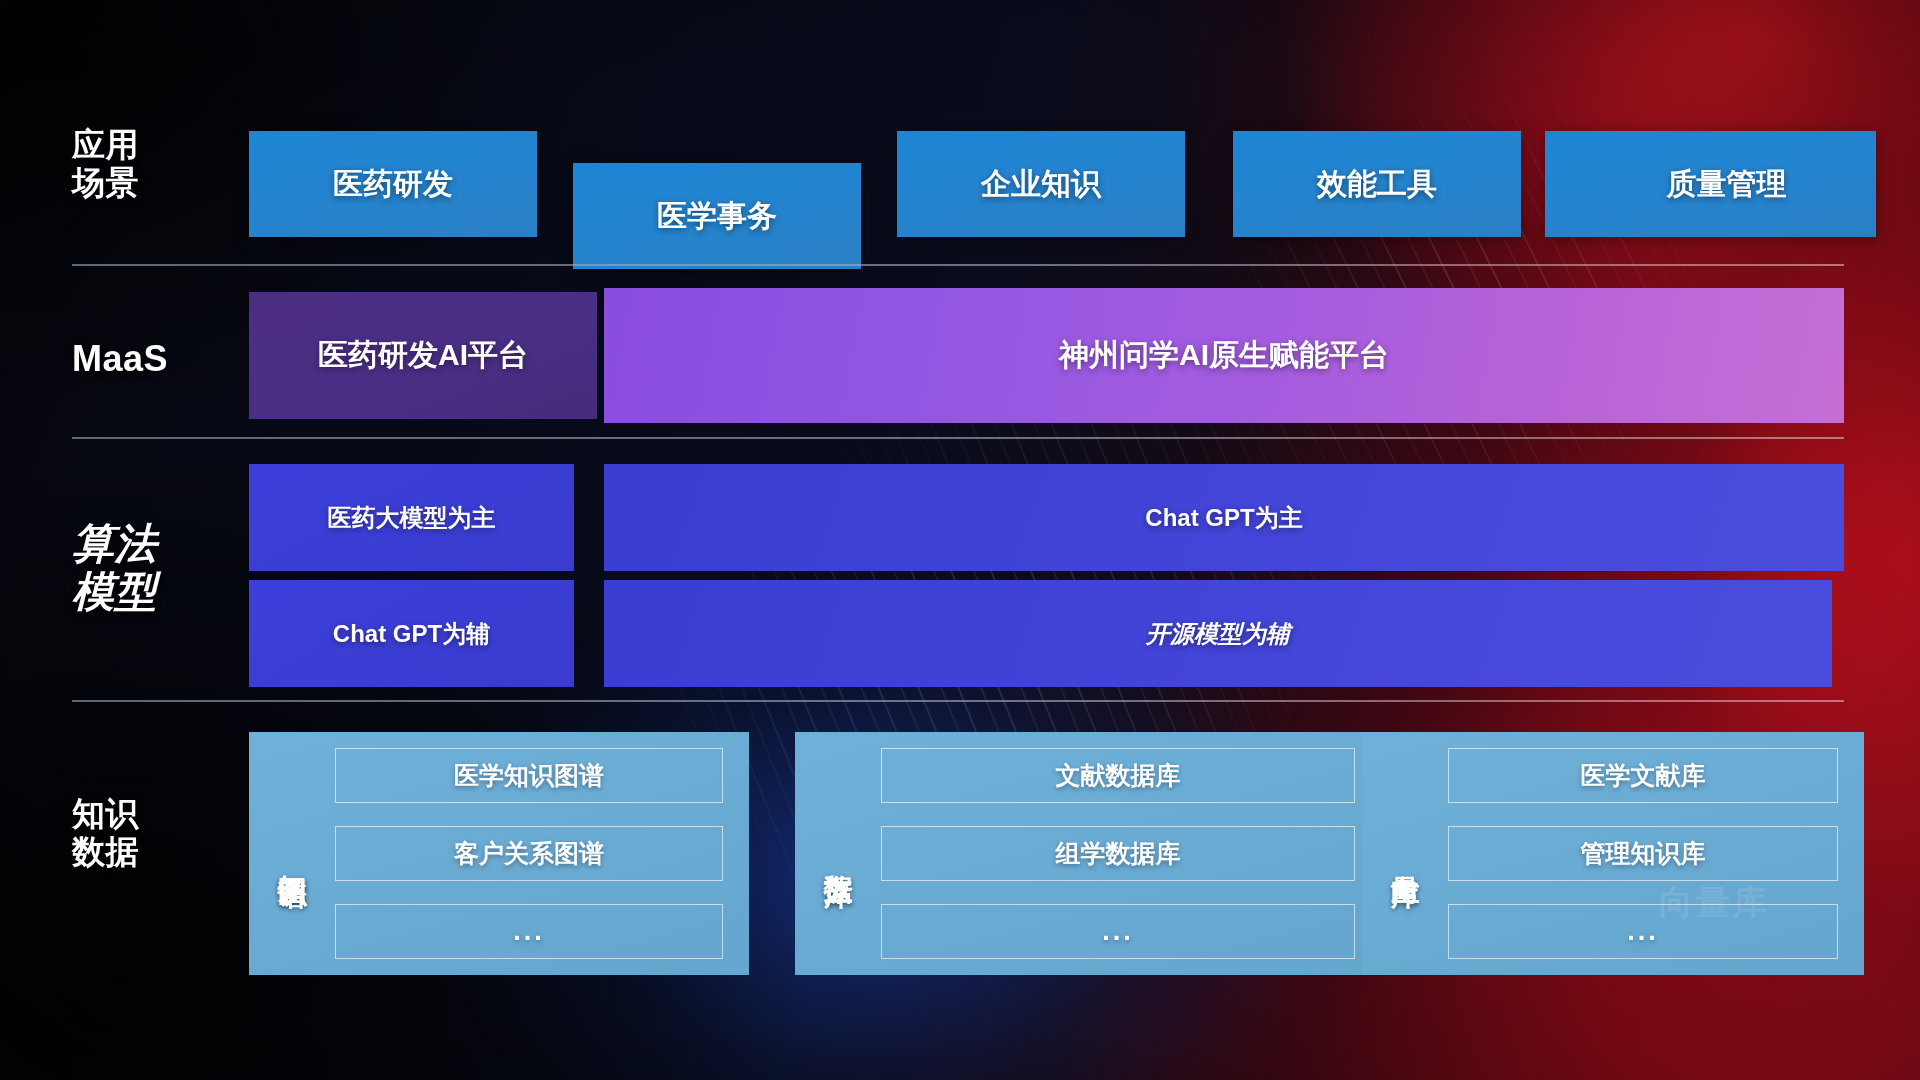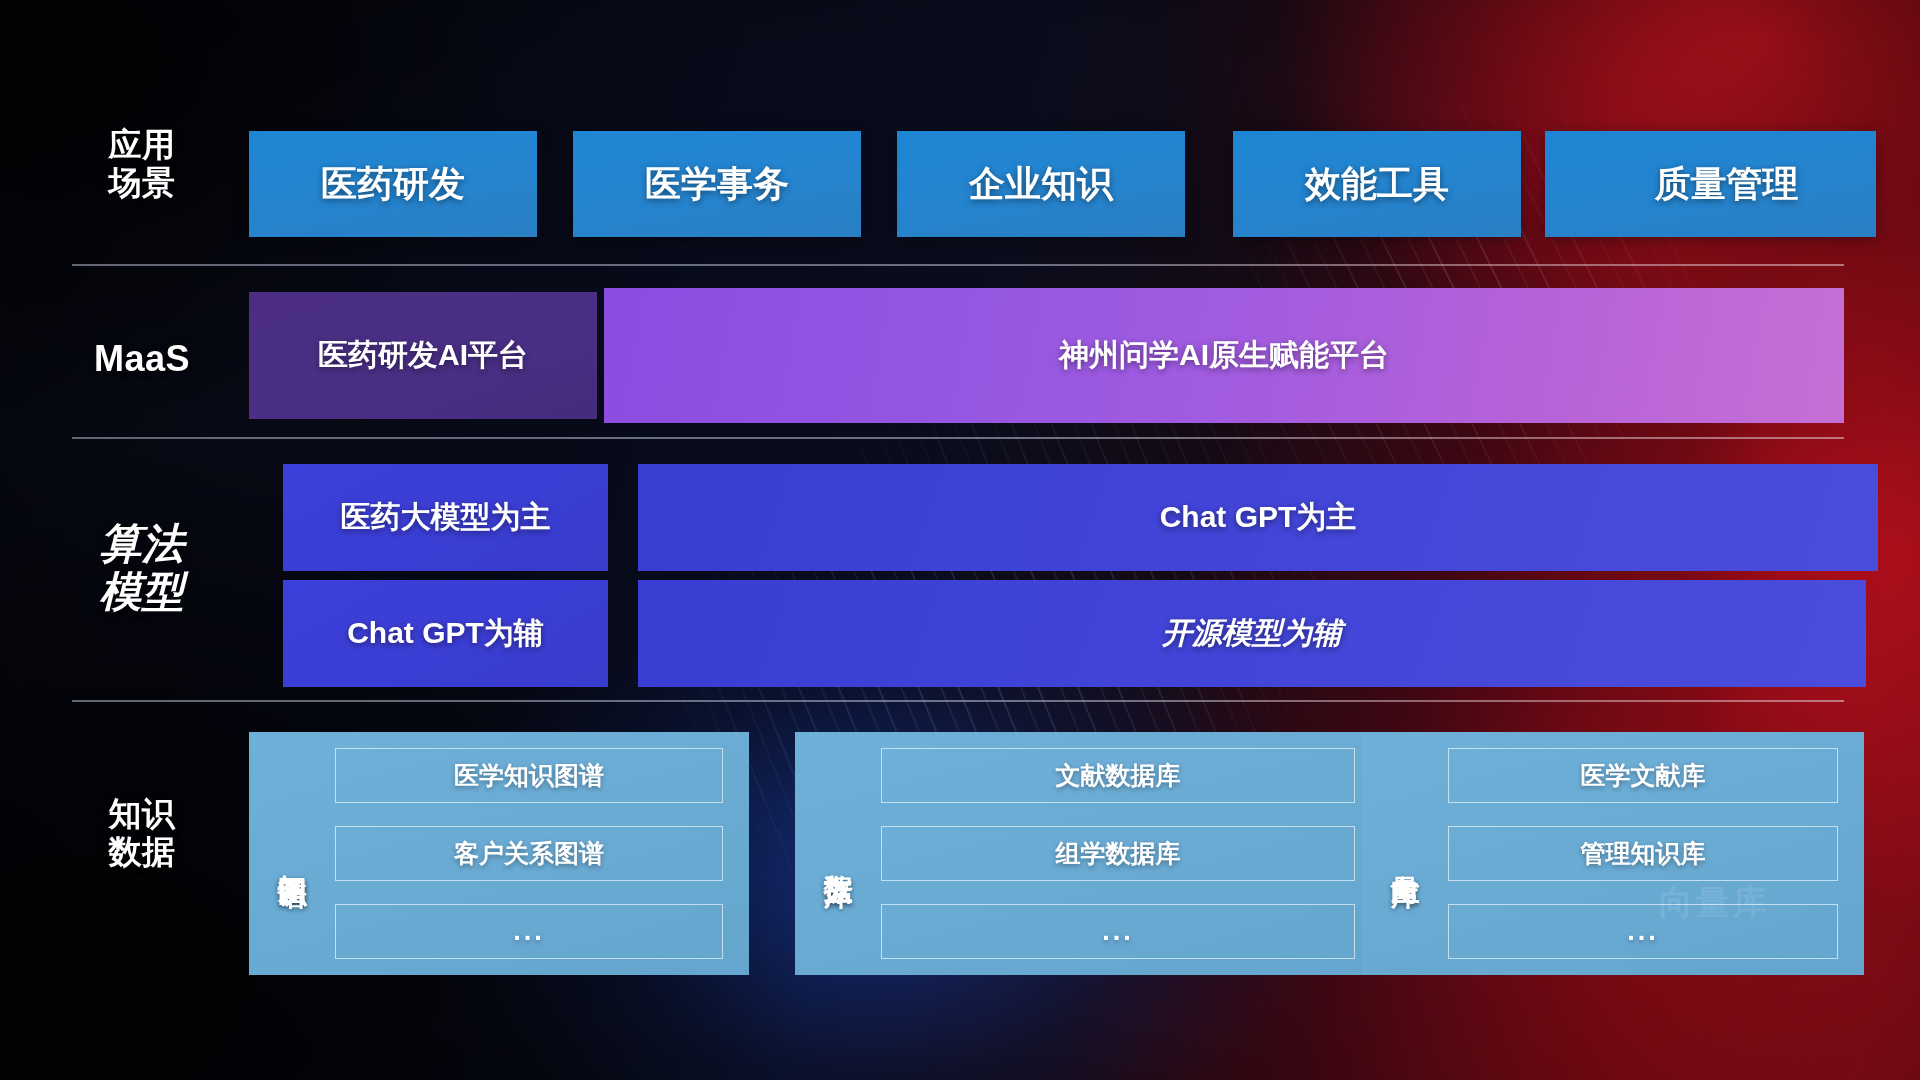--- a/index.html
+++ b/index.html
@@ -39,47 +39,47 @@
   .streaks2{position:absolute;left:1150px;top:40px;width:620px;height:560px;
       transform:rotate(-26deg);transform-origin:50% 50%;
       background:repeating-linear-gradient(90deg,
         rgba(255,190,200,0) 0px, rgba(255,190,200,0) 16px,
         rgba(255,205,215,.30) 17px, rgba(255,205,215,0) 19px,
         rgba(255,190,200,0) 40px, rgba(255,225,230,.16) 41px,
         rgba(255,190,200,0) 43px);
       -webkit-mask-image:radial-gradient(ellipse 330px 280px at 50% 50%, #000 0%, rgba(0,0,0,0) 82%);
       mask-image:radial-gradient(ellipse 330px 280px at 50% 50%, #000 0%, rgba(0,0,0,0) 82%);
       opacity:.7;}
-  .rowlabel{position:absolute;color:#fff;font-weight:bold;text-align:center;
+  .rowlabel{position:absolute;color:#fff;font-weight:bold;
             line-height:1.14;letter-spacing:.5px;
             text-shadow:0 2px 7px rgba(0,0,0,.75);}
   .divider{position:absolute;left:72px;width:1772px;height:2px;
            background:linear-gradient(90deg,#9aa0b4 0%,#a8aec2 55%,#c8a0a8 80%,#d8b8bc 100%);
            opacity:.62;}
 
   .cell{display:flex;align-items:center;justify-content:center;
         color:#fff;font-weight:bold;text-align:center;
         text-shadow:0 2px 6px rgba(0,0,0,.45);}
 
   
   .t1{position:absolute;top:131px;height:106px;
       background:linear-gradient(170deg,#1d86d4 0%,#2484cf 48%,#2a7fc4 100%);
-      font-size:36px;box-shadow:0 3px 14px rgba(0,0,0,.35);}
+      font-size:30px;box-shadow:0 3px 14px rgba(0,0,0,.35);}
 
   
   .t2a{position:absolute;left:249px;top:292px;width:348px;height:127px;
        background:linear-gradient(160deg,#4b2e82 0%,#4a2f86 55%,#452b7c 100%);
        font-size:30px;}
   .t2b{position:absolute;left:604px;top:288px;width:1240px;height:135px;
        background:linear-gradient(100deg,#8b4ce0 0%,#9356e2 26%,#a35ce0 52%,#b562d8 74%,#c56fd6 100%);
        font-size:30px;}
 
   
-  .t3{position:absolute;height:107px;font-size:30px;
-      background:linear-gradient(150deg,#3c3fd9 0%,#3b3ed4 55%,#383bcb 100%);margin-left:34px;}
+  .t3{position:absolute;height:107px;font-size:24px;
+      background:linear-gradient(150deg,#3c3fd9 0%,#3b3ed4 55%,#383bcb 100%);}
   .t3w{background:linear-gradient(108deg,#3a3dd2 0%,#3f42d6 30%,#4346d8 58%,#4a4ddb 100%);}
 
   
   .panel{position:absolute;top:732px;height:243px;
          background:linear-gradient(165deg,#6fb0d8 0%,#6aabd4 50%,#65a6cf 100%);
          display:flex;align-items:stretch;}
   .vlabel{width:86px;display:flex;align-items:center;justify-content:center;}
   .vlabel span{writing-mode:vertical-rl;text-orientation:upright;
         color:#fff;font-weight:bold;font-size:29px;line-height:1.22;
         letter-spacing:1px;text-shadow:0 2px 5px rgba(0,0,0,.35);}
@@ -107,21 +107,21 @@
   <div class="streaks2"></div>
   <div class="bg bg-darkcorner"></div>
   <div class="bg bg-vig"></div>
 
   <div class="rowlabel" style="left:72px;top:126px;width:140px;font-size:33px;">
     <div>应用</div>
     <div>场景</div>
   </div>
 
   <div class="cell t1" style="left:249px;width:288px;">医药研发</div>
-  <div class="cell t1" style="left:573px;width:288px;">医学事务</div>
+  <div class="cell t1" style="left:573px;width:288px;margin-top:32px;">医学事务</div>
   <div class="cell t1" style="left:897px;width:288px;">企业知识</div>
   <div class="cell t1" style="left:1221px;width:288px;margin-left:12px;">效能工具</div>
   <div class="cell t1" style="left:1545px;width:299px;padding-left:32px;">质量管理</div>
 
   <div class="divider" style="top:264px;"></div>
 
   <div class="rowlabel" style="left:72px;top:338px;width:140px;font-size:36px;">
     <div>MaaS</div>
   </div>
 

